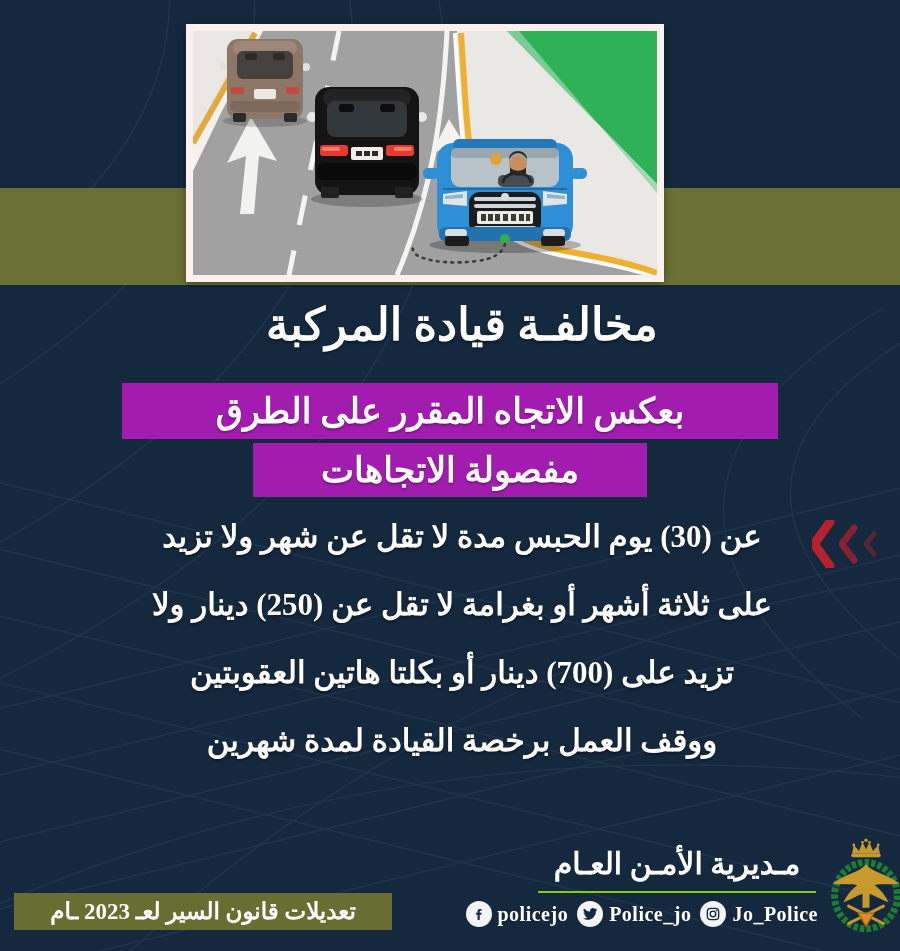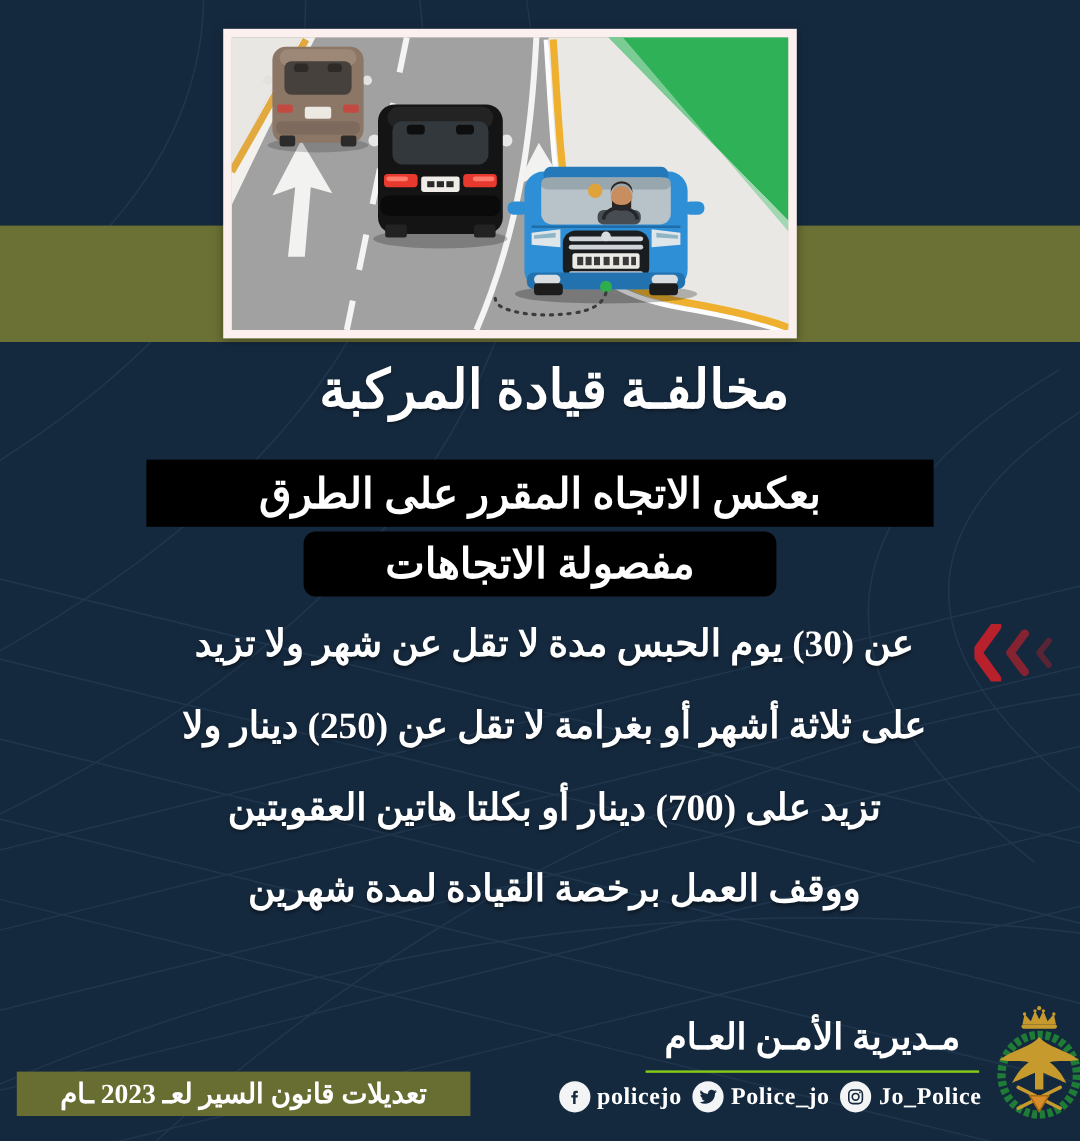--- a/index.html
+++ b/index.html
@@ -28,28 +28,28 @@
   
   .main-title{
     position:absolute;top:298px;left:0;width:100%;
     text-align:center;direction:rtl;
     color:#ffffff;font-size:45px;font-weight:bold;
     letter-spacing:0;
     text-shadow:0 2px 3px rgba(0,0,0,.35);
     white-space:nowrap;
   }
   .red-banner{
-    position:absolute;background:#000000;color:#fff;
+    position:absolute;background:#a21caf;color:#fff;
     display:flex;align-items:center;justify-content:center;
     direction:rtl;font-weight:bold;
     text-shadow:0 2px 2px rgba(0,0,0,.25);
     white-space:nowrap;
   }
   .red-banner.line1{left:122px;top:383px;width:656px;height:56px;font-size:35px;}
-  .red-banner.line2{left:253px;top:443px;width:394px;height:54px;font-size:35px;border-radius:10px;}
+  .red-banner.line2{left:253px;top:443px;width:394px;height:54px;font-size:35px;}
   
   .body-text{
     position:absolute;top:503px;left:0;width:100%;
     direction:rtl;text-align:center;
     color:#ffffff;font-size:31px;font-weight:bold;
     line-height:68px;
     text-shadow:0 2px 3px rgba(0,0,0,.4);
   }
   .body-text .line{white-space:nowrap;}
   .chevrons{position:absolute;top:520px;right:40px;width:72px;height:48px;}

